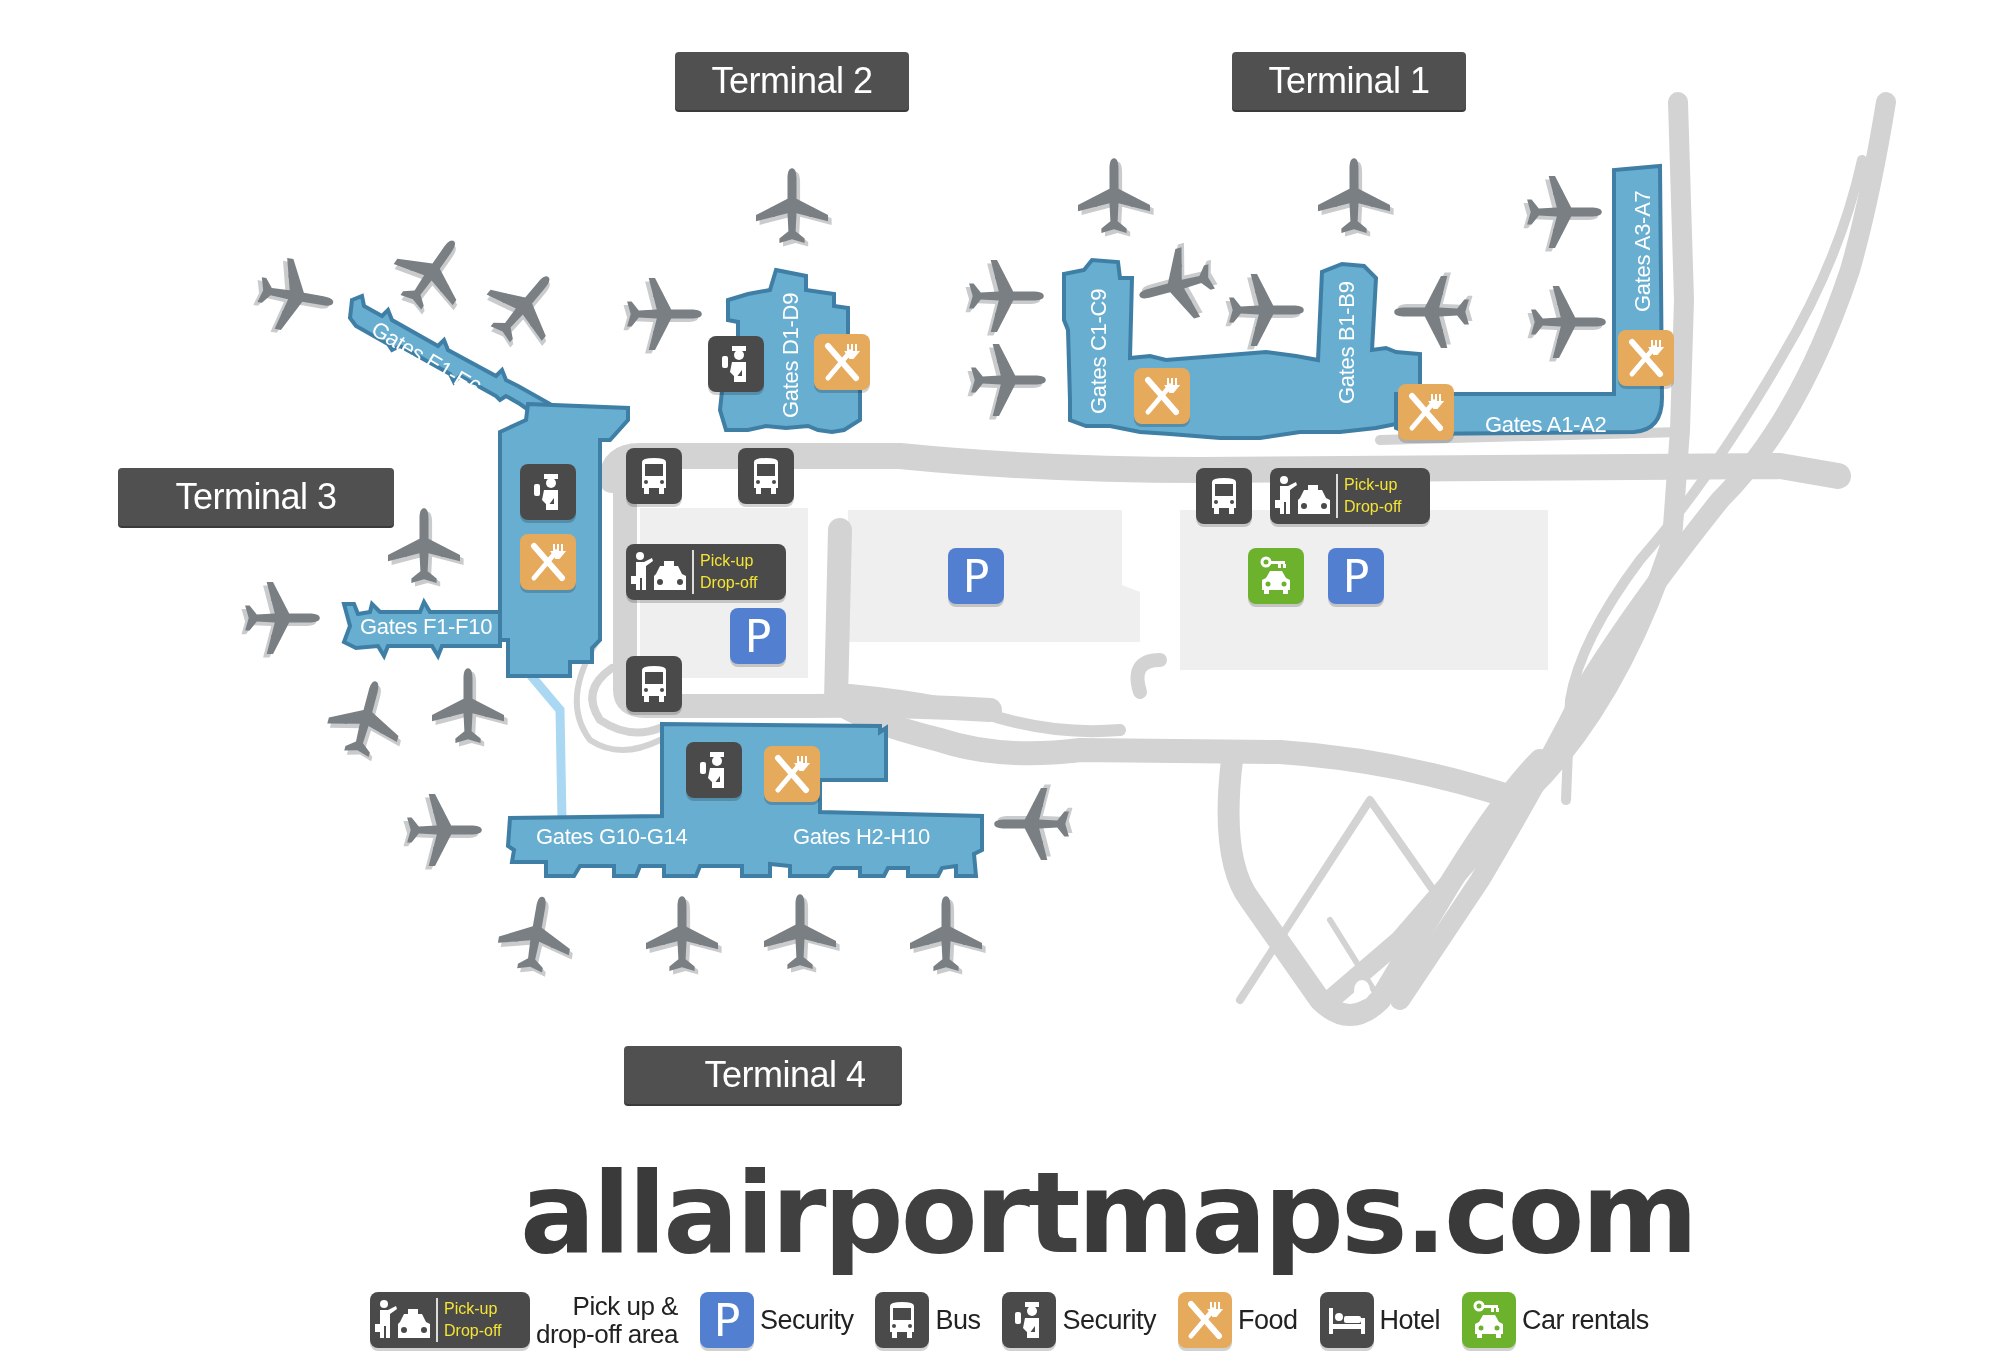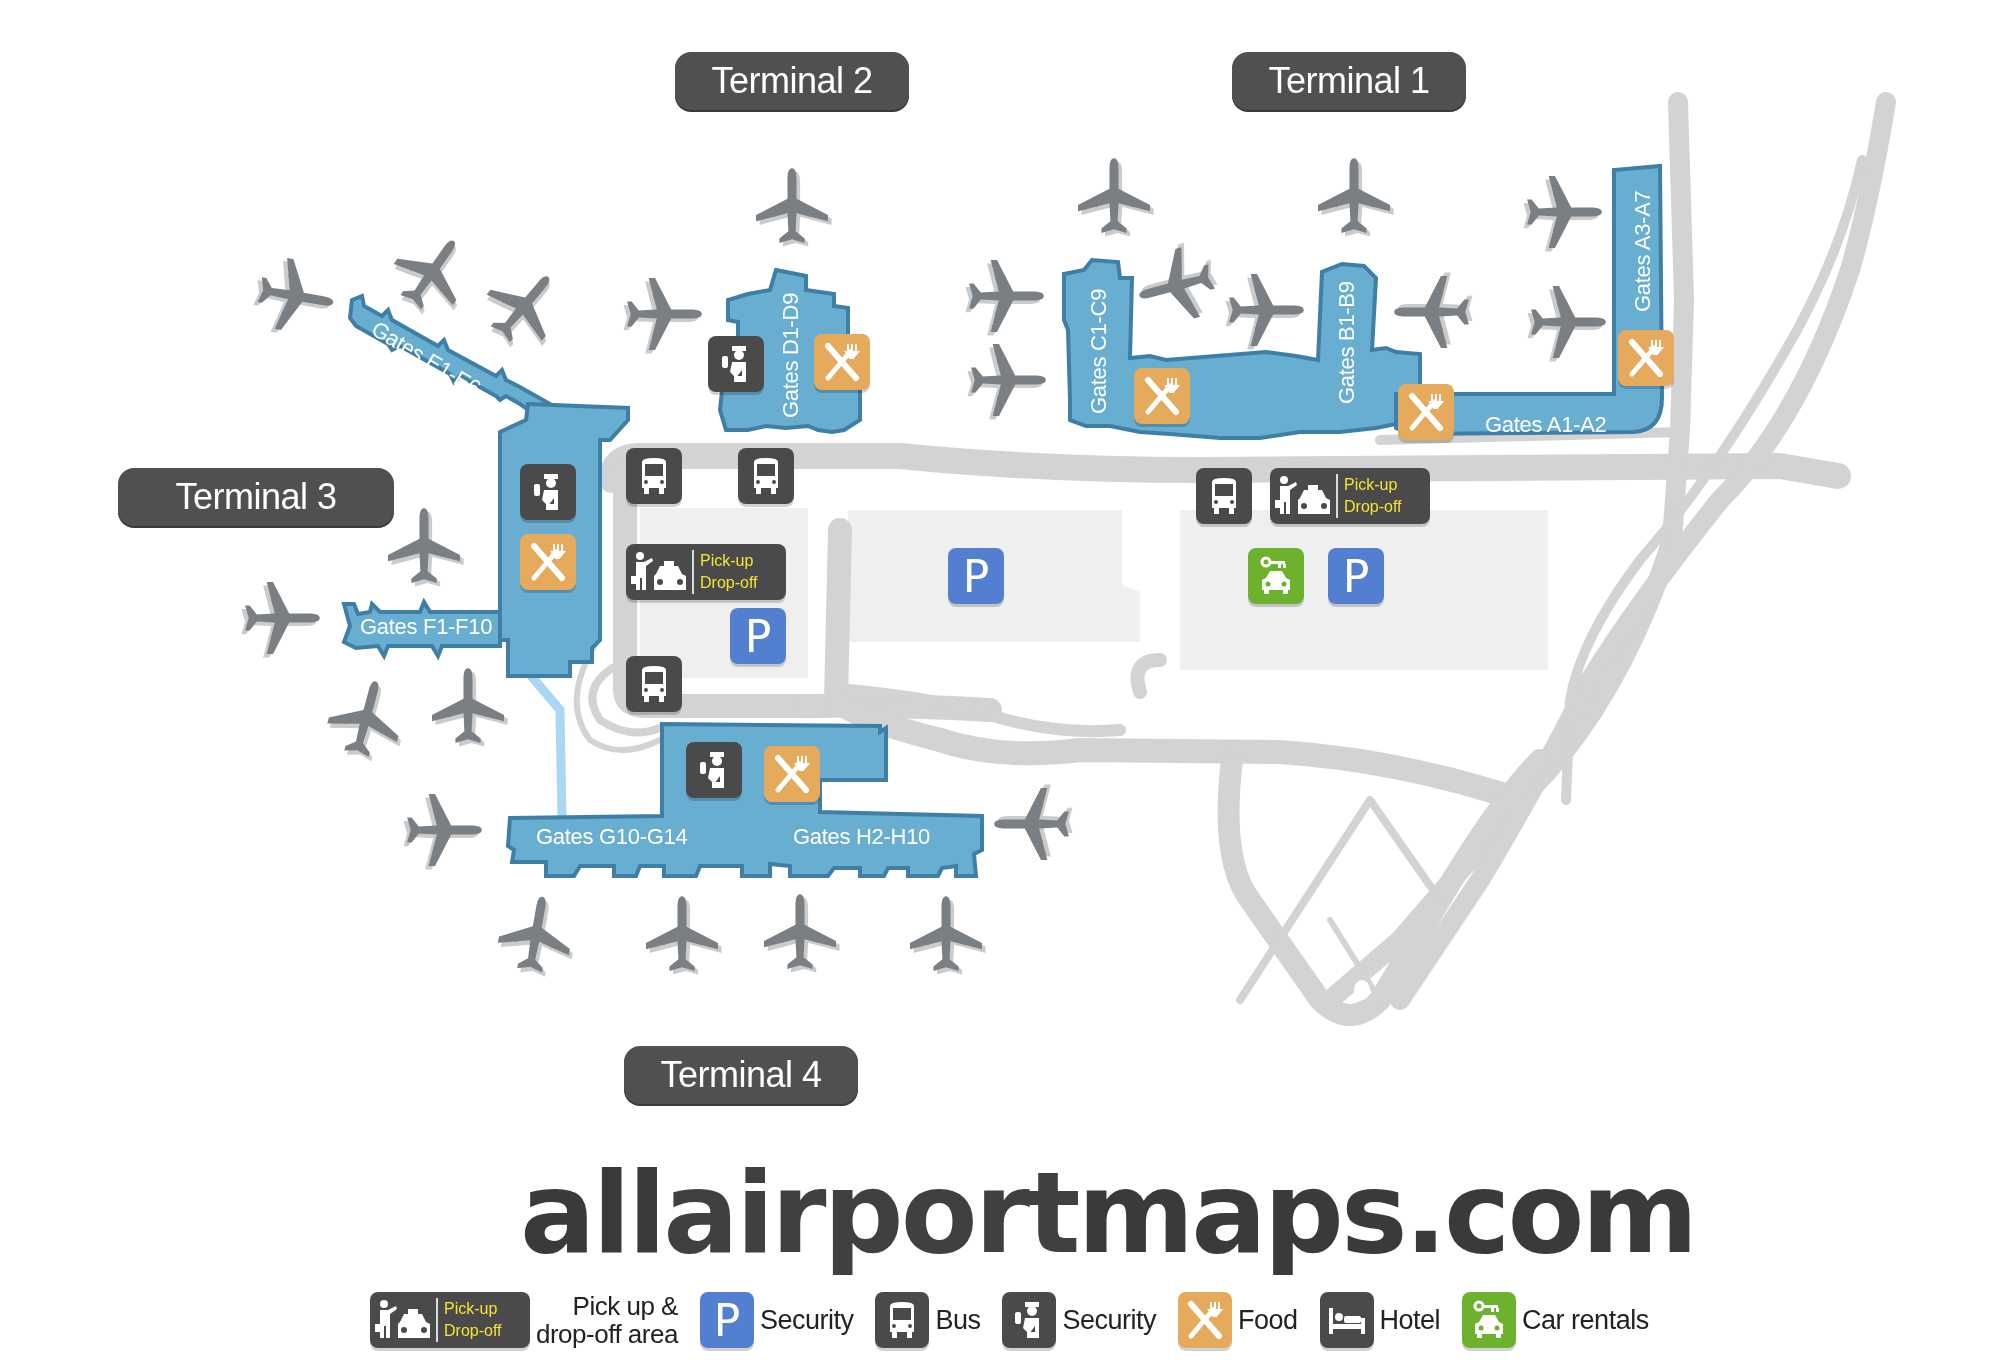--- a/index.html
+++ b/index.html
@@ -1,18 +1,18 @@
 <!DOCTYPE html>
 <html><head>
 <meta charset="utf-8">
 <style>
   html,body{margin:0;padding:0;background:#ffffff;}
   body{width:2000px;height:1360px;position:relative;overflow:hidden;font-family:"Liberation Sans","DejaVu Sans",sans-serif;}
   svg.map{position:absolute;left:0;top:0;}
-  .term-label{position:absolute;background:#505050;color:#ffffff;border-radius:16px;font-size:36px;display:flex;align-items:center;justify-content:center;letter-spacing:-0.5px;box-shadow:0 2px 0 #3a3a3a;}
+  .term-label{position:absolute;background:#505050;color:#ffffff;border-radius:4px;font-size:36px;display:flex;align-items:center;justify-content:center;letter-spacing:-0.5px;box-shadow:0 2px 0 #3a3a3a;}
   .gate-label{position:absolute;color:#ffffff;font-size:22px;white-space:nowrap;letter-spacing:-0.3px;}
   .gate-label.v{transform-origin:left top;transform:rotate(-90deg);}
   .gate-label.d{transform-origin:left top;transform:rotate(31deg);}
   .ico{position:absolute;width:56px;height:56px;border-radius:8px;display:flex;align-items:center;justify-content:center;box-shadow:0 3px 0 rgba(0,0,0,0.18);}
   .ico svg{width:44px;height:44px;}
   .ico.dark{background:#4a4a4a;}
   .ico.food{background:#e6aa5c;}
   .ico.park{background:#537fd1;color:#fff;font-size:44px;font-family:"DejaVu Sans",sans-serif;}
   .ico.car{background:#6cb22c;}
   .pud{position:absolute;height:56px;width:160px;background:#4a4a4a;border-radius:8px;display:flex;align-items:center;box-shadow:0 3px 0 rgba(0,0,0,0.18);}
@@ -127,21 +127,21 @@
     <use href="#plane" transform="translate(536,934) rotate(10) scale(0.9)"></use>
     <use href="#plane" transform="translate(682,934) rotate(0) scale(0.9)"></use>
     <use href="#plane" transform="translate(800,932) rotate(0) scale(0.9)"></use>
     <use href="#plane" transform="translate(946,934) rotate(0) scale(0.9)"></use>
   </g>
 </svg>
 
 <div class="term-label" style="left:1232px;top:32px;width:234px;height:58px;margin-top:20px;">Terminal 1</div>
 <div class="term-label" style="left:675px;top:52px;width:234px;height:58px;">Terminal 2</div>
 <div class="term-label" style="left:118px;top:468px;width:276px;height:58px;">Terminal 3</div>
-<div class="term-label" style="left:624px;top:1046px;width:234px;height:58px;">Terminal 4</div>
+<div class="term-label" style="left:624px;top:1046px;width:234px;height:58px;padding-left:44px;">Terminal 4</div>
 
 <div class="gate-label" style="left:1485px;top:396px;margin-top:16px;">Gates A1-A2</div>
 <div class="gate-label v" style="left:1630px;top:312px;">Gates A3-A7</div>
 <div class="gate-label v" style="left:1334px;top:404px;">Gates B1-B9</div>
 <div class="gate-label v" style="left:1086px;top:414px;">Gates C1-C9</div>
 <div class="gate-label v" style="left:778px;top:418px;">Gates D1-D9</div>
 <div class="gate-label d" style="left:380px;top:316px;">Gates E1-E6</div>
 <div class="gate-label" style="left:360px;top:614px;">Gates F1-F10</div>
 <div class="gate-label" style="left:536px;top:824px;">Gates G10-G14</div>
 <div class="gate-label" style="left:793px;top:824px;">Gates H2-H10</div>

